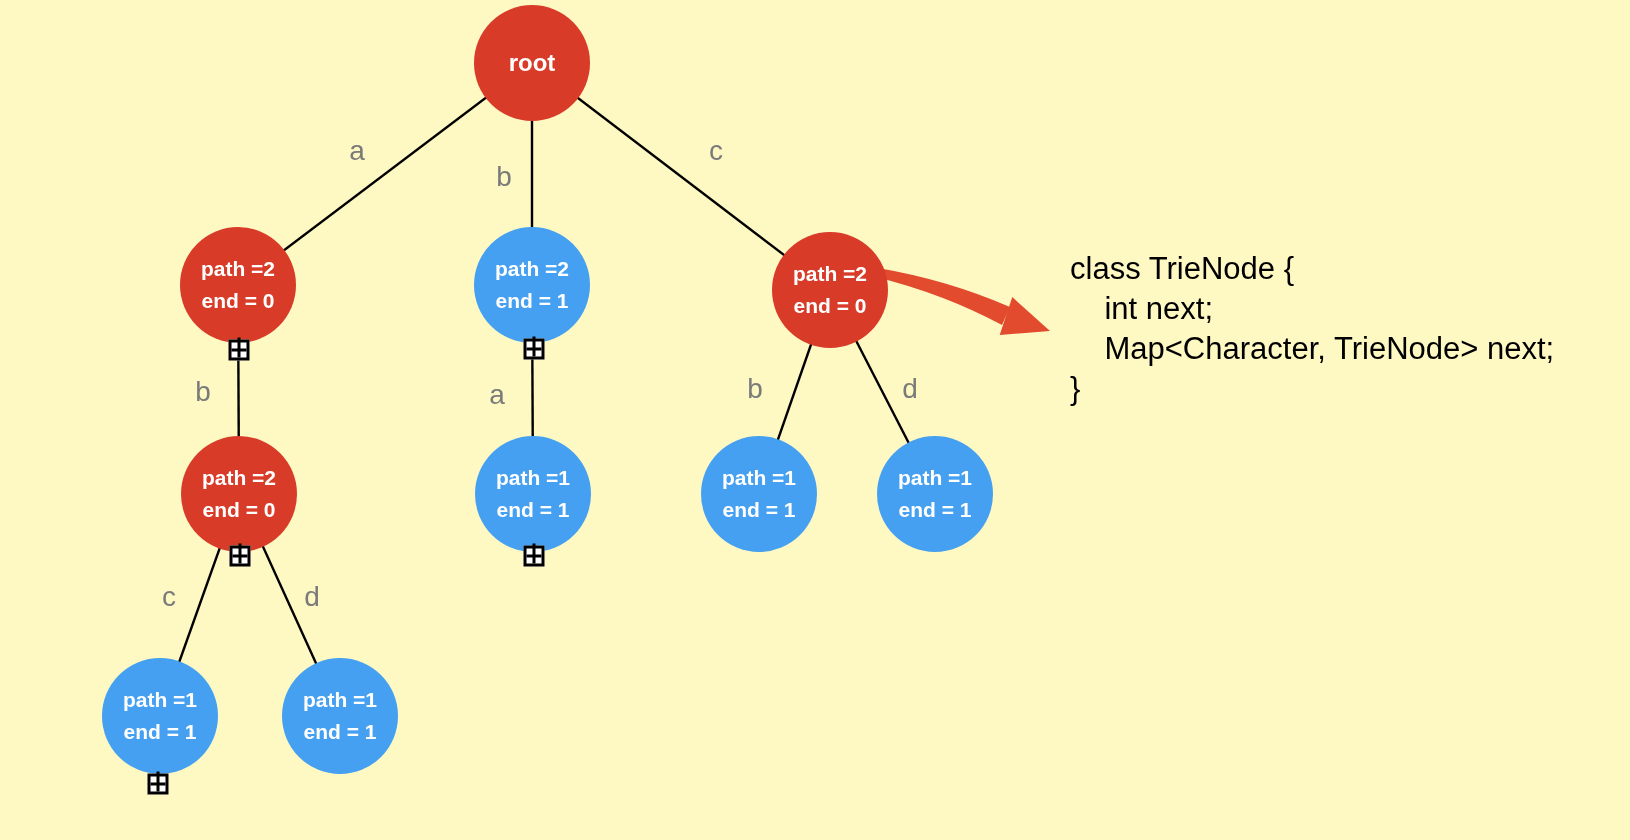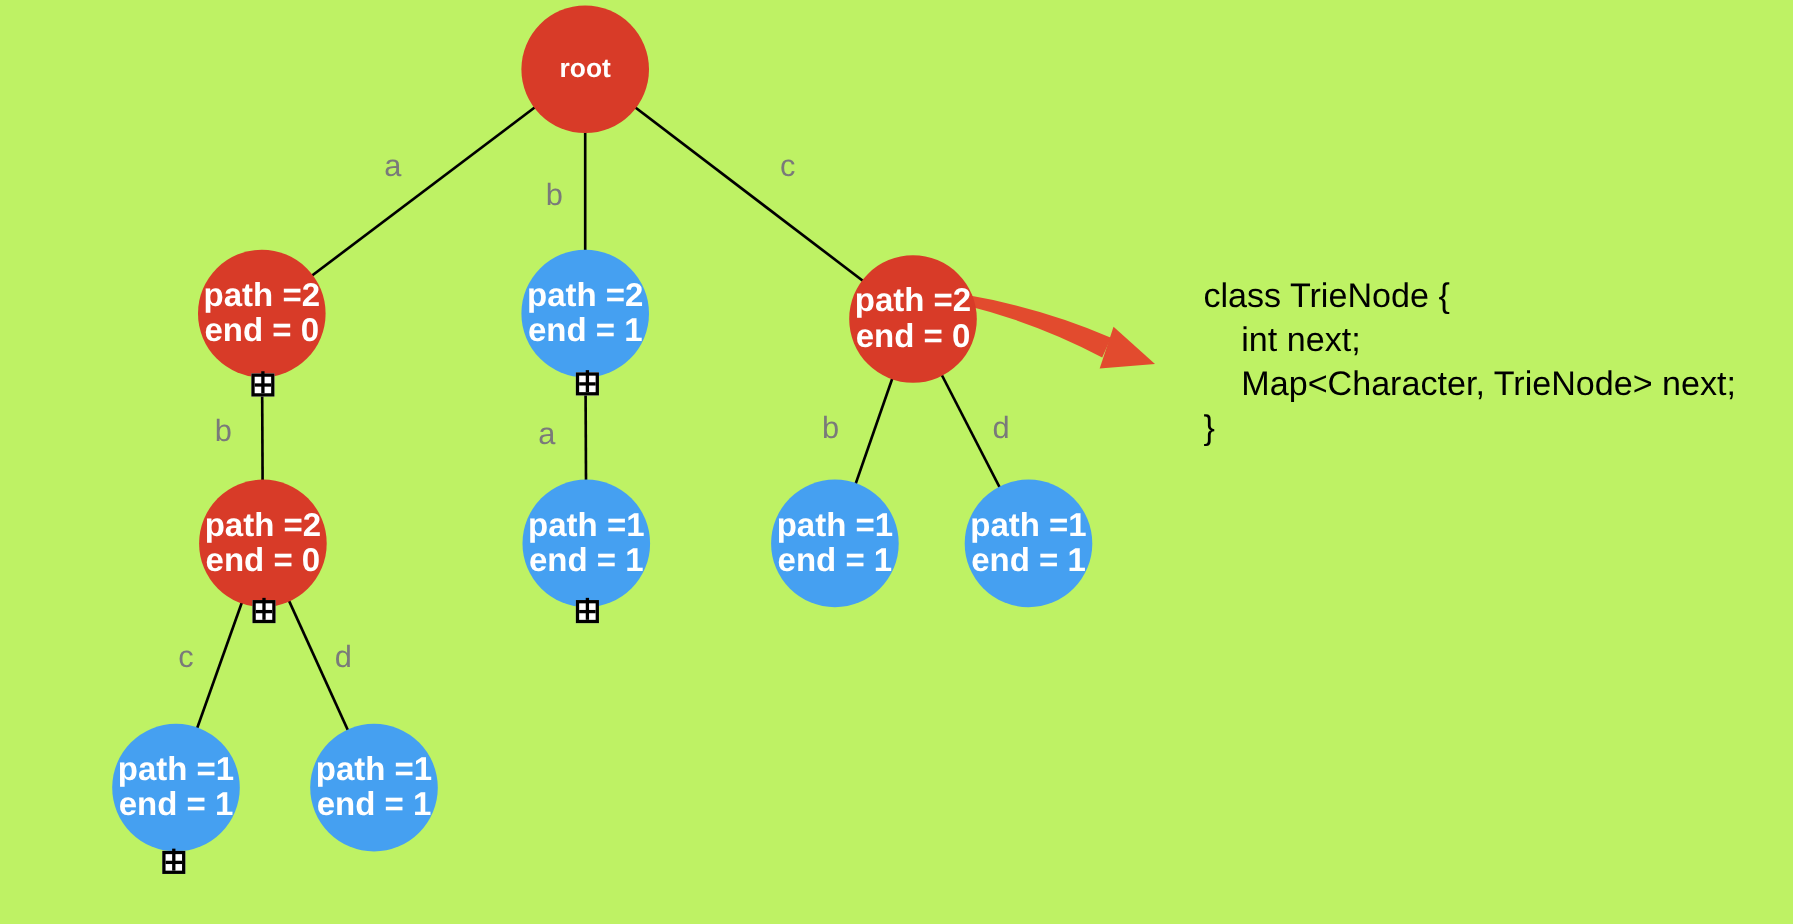--- a/index.html
+++ b/index.html
@@ -1,21 +1,21 @@
 <!DOCTYPE html>
 <html style="--node-red: #d83b28; --node-blue: #45a0f1; --node-text: #ffffff; --edge-line: #000000; --edge-label: #7a7a7a; --arrow: #e24b2e; --code-text: #000000; --expander-border: #000000; --expander-fill: #ffffff;"><head>
 <meta charset="utf-8">
 <style>
   * { margin: 0; padding: 0; box-sizing: border-box; }
   html, body { background: #ffffff; }
   .canvas {
     position: relative;
     width: 1630px;
     height: 840px;
-    background: #bef264;
+    background: #fef9c3;
     overflow: hidden;
     font-family: "Liberation Sans", sans-serif;
   }
   svg.layer {
     position: absolute;
     left: 0; top: 0;
     width: 1630px; height: 840px;
   }
   .edges-layer { z-index: 0; }
   .arrow-layer { z-index: 1; }
@@ -39,21 +39,21 @@
     flex-direction: column;
     align-items: center;
     justify-content: center;
     color: var(--node-text, #fff);
     font-weight: bold;
     text-align: center;
     z-index: 2;
   }
   .node.red { background: var(--node-red, #d83b28); }
   .node.blue { background: var(--node-blue, #45a0f1); }
-  .node-line { font-size: 30px; line-height: 32px; white-space: pre; }
+  .node-line { font-size: 21px; line-height: 32px; white-space: pre; }
   .node.is-root .node-line { font-size: 24px; line-height: 30px; }
   .expander {
     position: absolute;
     width: 21px; height: 21px;
     transform: translate(-50%, -50%);
     background: var(--expander-fill, #fff);
     border: 3px solid var(--expander-border, #000);
     z-index: 3;
   }
   .expander::before {
@@ -75,21 +75,21 @@
   .arrow-shape { fill: var(--arrow, #e24b2e); }
   .code-block {
     position: absolute;
     left: 1070px;
     top: 249px;
     z-index: 1;
     color: var(--code-text, #000);
     font-size: 31px;
     line-height: 40px;
   }
-  .code-line { white-space: pre; margin-left: 24px; }
+  .code-line { white-space: pre; }
 </style>
 </head>
 <body>
 
 <div class="canvas">
 
   <svg class="layer edges-layer" viewBox="0 0 1630 840" xmlns="http://www.w3.org/2000/svg">
       <line x1="532" y1="63" x2="238" y2="285" class="edge-line"></line>
       <line x1="532" y1="63" x2="532" y2="285" class="edge-line"></line>
       <line x1="532" y1="63" x2="830" y2="290" class="edge-line"></line>

